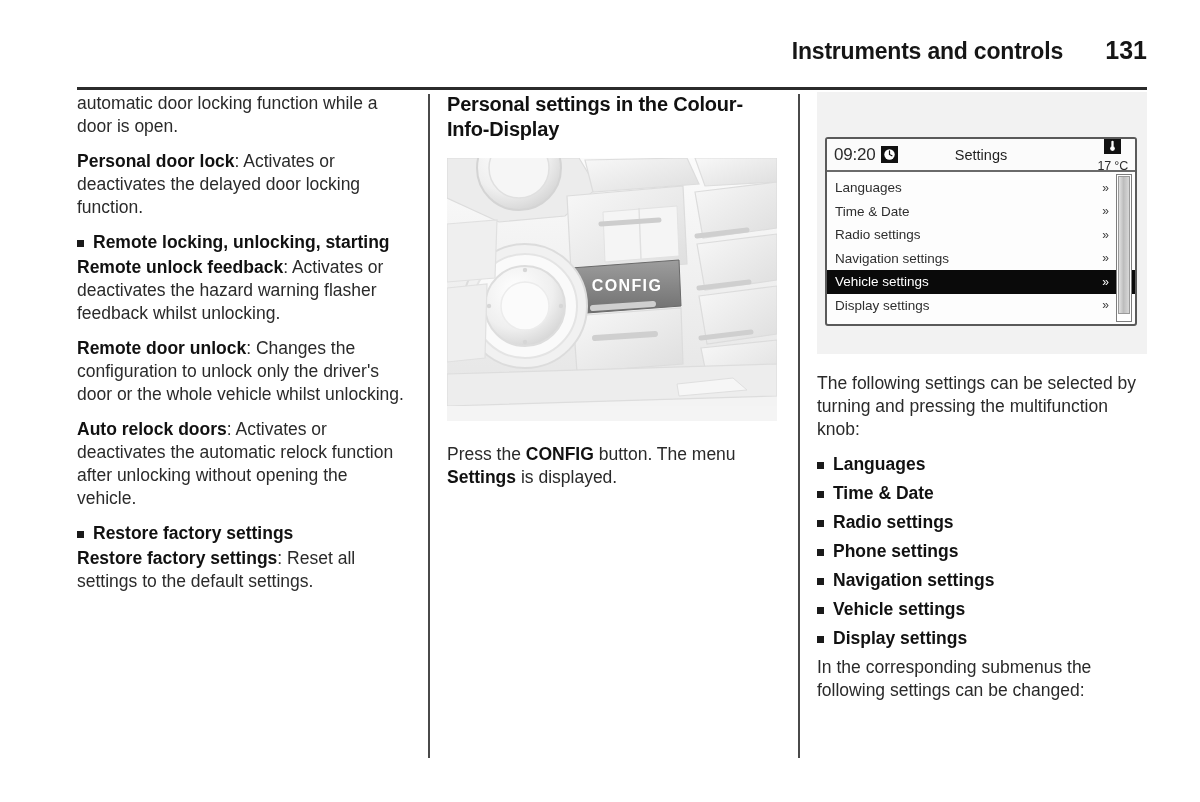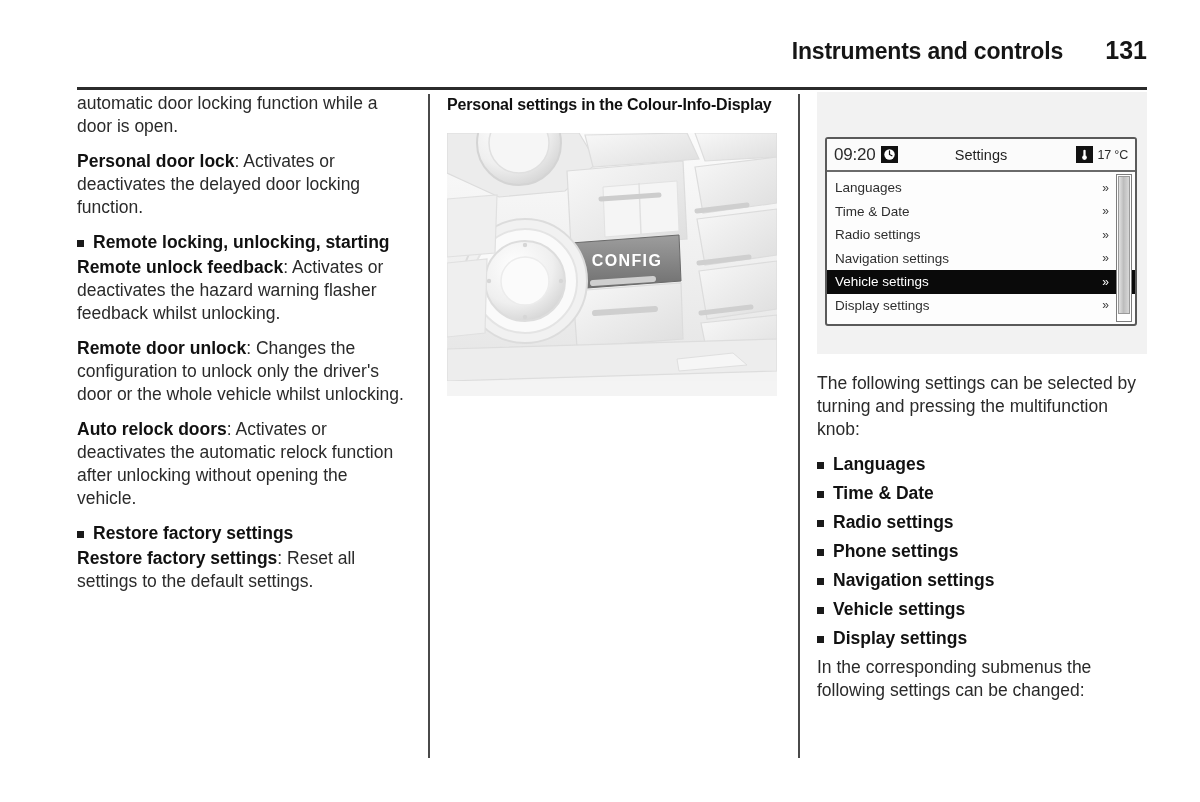--- a/index.html
+++ b/index.html
@@ -127,21 +127,21 @@
     left: 0px;
     top: 9px;
     width: 7px;
     height: 7px;
     background: #1a1a1a;
   }
 
   
   .section-heading {
     margin: 0 0 16px 0;
-    font-size: 16px;
+    font-size: 20px;
     line-height: 25px;
     font-weight: bold;
     color: #111111;
     letter-spacing: -0.2px;
   }
 
   
   .console-photo {
     position: relative;
     width: 330px;
@@ -204,20 +204,21 @@
     text-align: center;
     font-size: 14.5px;
     color: #1f1f1f;
   }
   .status-right {
     position: absolute;
     right: 7px;
     display: flex;
     align-items: center;
     gap: 5px;
+    flex-direction: column;
   }
   .status-temp {
     font-size: 12.5px;
     color: #2c2c2c;
     letter-spacing: -0.2px;
   }
   .icon-box {
     width: 17px;
     height: 17px;
     background: #111111;
@@ -383,20 +384,21 @@
 
         <path d="M0 66 L50 62 L48 120 L0 124 Z" fill="#efefef" stroke="#e0e0e0" stroke-width="1.2"></path>
         <path d="M0 130 L40 126 L38 200 L0 204 Z" fill="#efefef" stroke="#e0e0e0" stroke-width="1.2"></path>
 
         <path d="M0 216 L330 206 L330 238 L0 248 Z" fill="#ededed" stroke="#dddddd" stroke-width="1.2"></path>
         <path d="M230 226 L286 220 L300 232 L232 238 Z" fill="#f6f6f6" stroke="#dfdfdf" stroke-width="1"></path>
         <rect x="0" y="248" width="330" height="15" fill="#f4f4f4"></rect>
       </svg>
     </div>
 
+    <p class="caption"><span>Press the </span><b>CONFIG</b><span> button. The menu </span><b>Settings</b><span> is displayed.</span></p>
 
   </div>
 
   <div class="col col-right">
 
     <div class="display-wrap">
       <div class="display-screen">
 
         <div class="display-statusbar">
           <div class="status-left">

